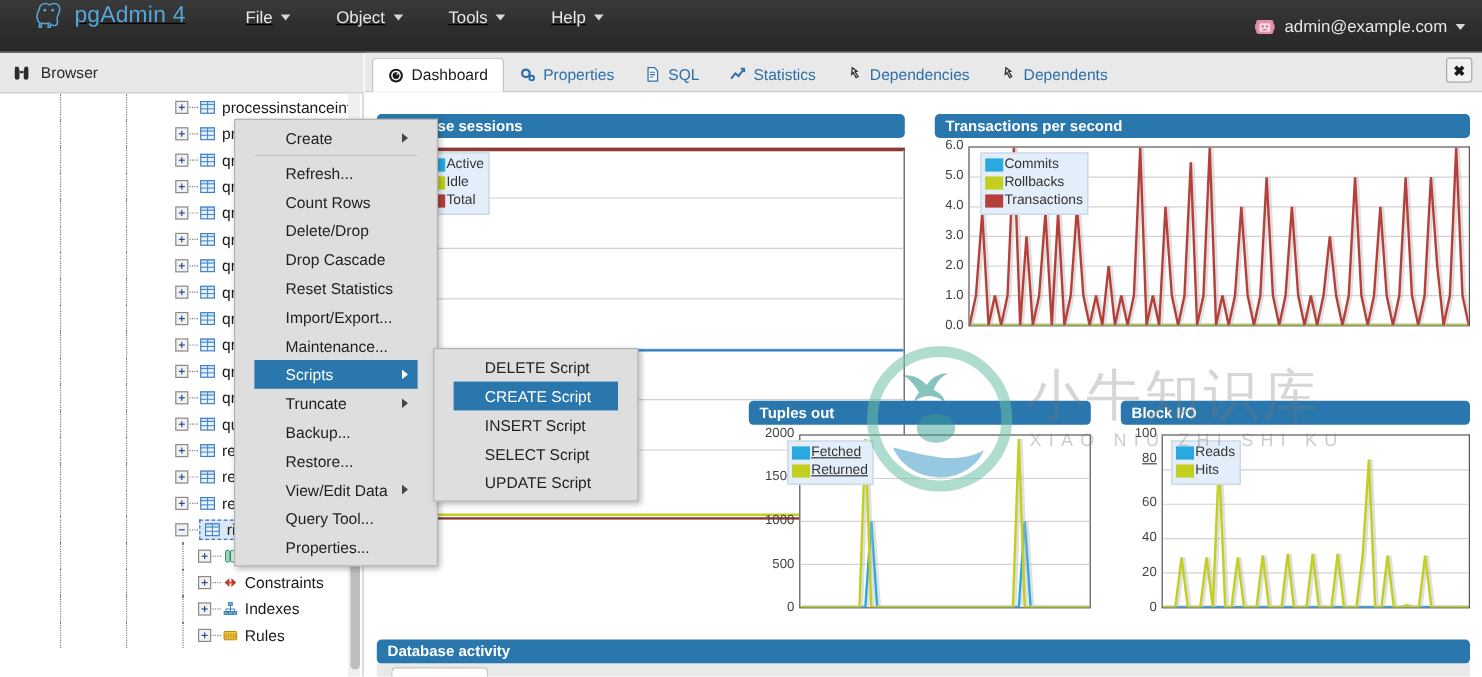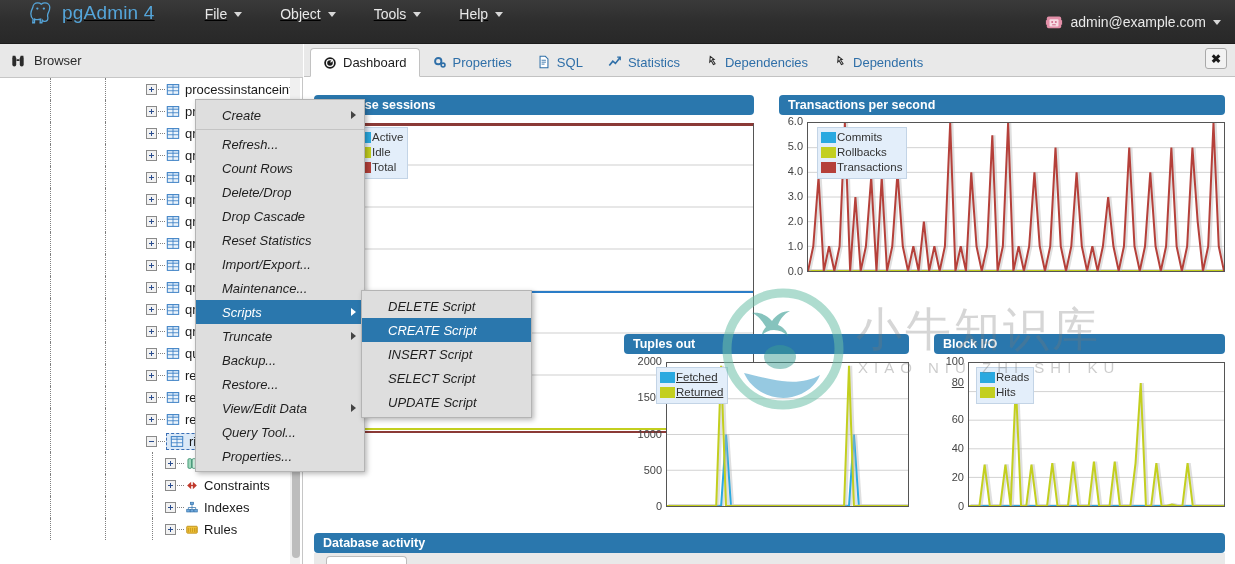--- a/index.html
+++ b/index.html
@@ -148,21 +148,21 @@
     position: absolute; background: #e3eefa; border: 1px solid #c3d4e6;
     padding: 2px 4px 3px 3px; font-size: 11.5px; color: #333;
     line-height: 15px;
   }
   .legend-row { display: flex; align-items: center; text-align: right; }
   .legend-sw { width: 15px; height: 11px; margin-right: 1px; flex: 0 0 auto; }
 
   
   .ctx-menu {
     position: absolute; background: #dedede; border: 1px solid #b4b4b4;
-    box-shadow: 2px 2px 5px rgba(0,0,0,.28); padding: 3px 0; z-index: 60; font-style: italic;
+    box-shadow: 2px 2px 5px rgba(0,0,0,.28); padding: 3px 16px; z-index: 60;
   }
   .ctx-item {
     height: 24px; display: flex; align-items: center;
     padding: 0 12px 0 26px; font-size: 13px; color: #1f1f1f;
     position: relative; white-space: nowrap; cursor: default;
   }
   .ctx-item.hl { background: #2a77ad; color: #ffffff; }
   .ctx-sep { height: 1px; background: #ffffff; border-bottom: 1px solid #c4c4c4; margin: 2px 0; }
   .sub-arrow {
     position: absolute; right: 8px; top: 50%; margin-top: -4px;

